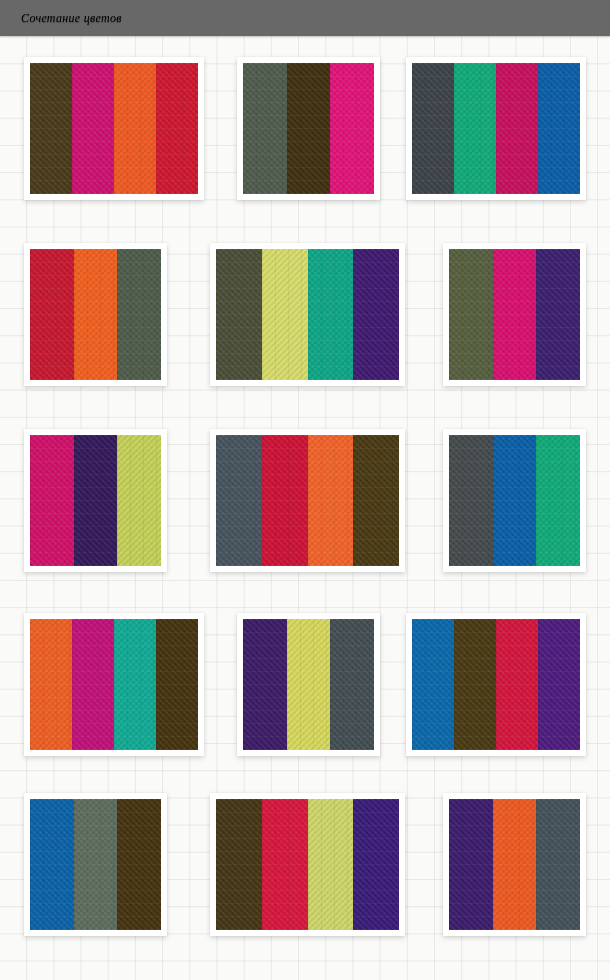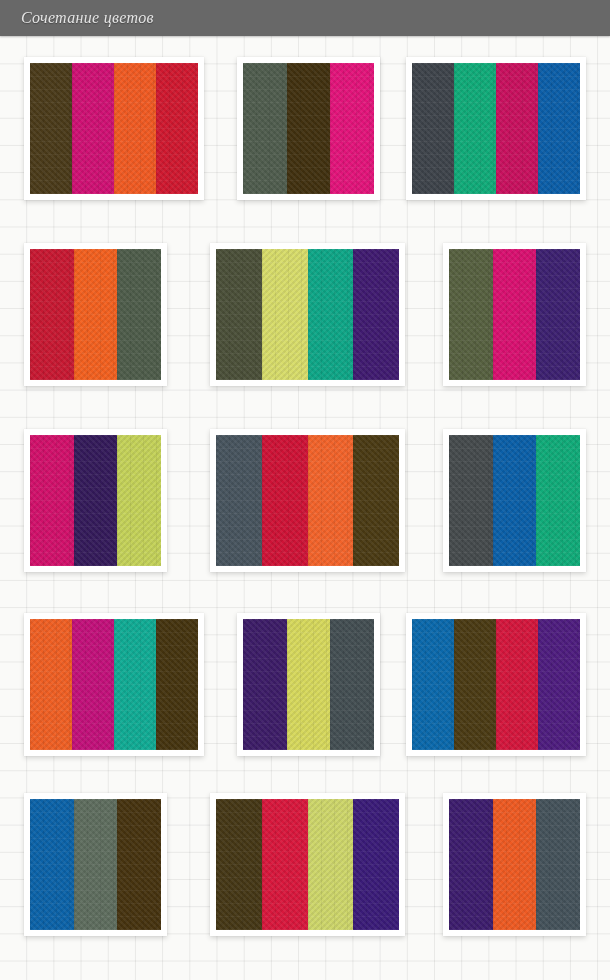--- a/index.html
+++ b/index.html
@@ -36,23 +36,23 @@
     background: #686868;
     z-index: 10;
     box-shadow: 0 1px 2px rgba(0,0,0,0.18);
   }
   .header-title {
     position: absolute;
     left: 21px;
     top: 6px;
     font-family: "Liberation Serif", "DejaVu Serif", serif;
     font-style: italic;
-    font-size: 16px;
+    font-size: 12px;
     line-height: 24px;
-    color: #e5e5e5;
+    color: #000000;
     letter-spacing: 0.3px;
     white-space: nowrap;
     text-shadow: 0 1px 1px rgba(0,0,0,0.35);
   }
 
   
   .gallery {
     position: absolute;
     left: 0; top: 36px;
     width: 610px;

